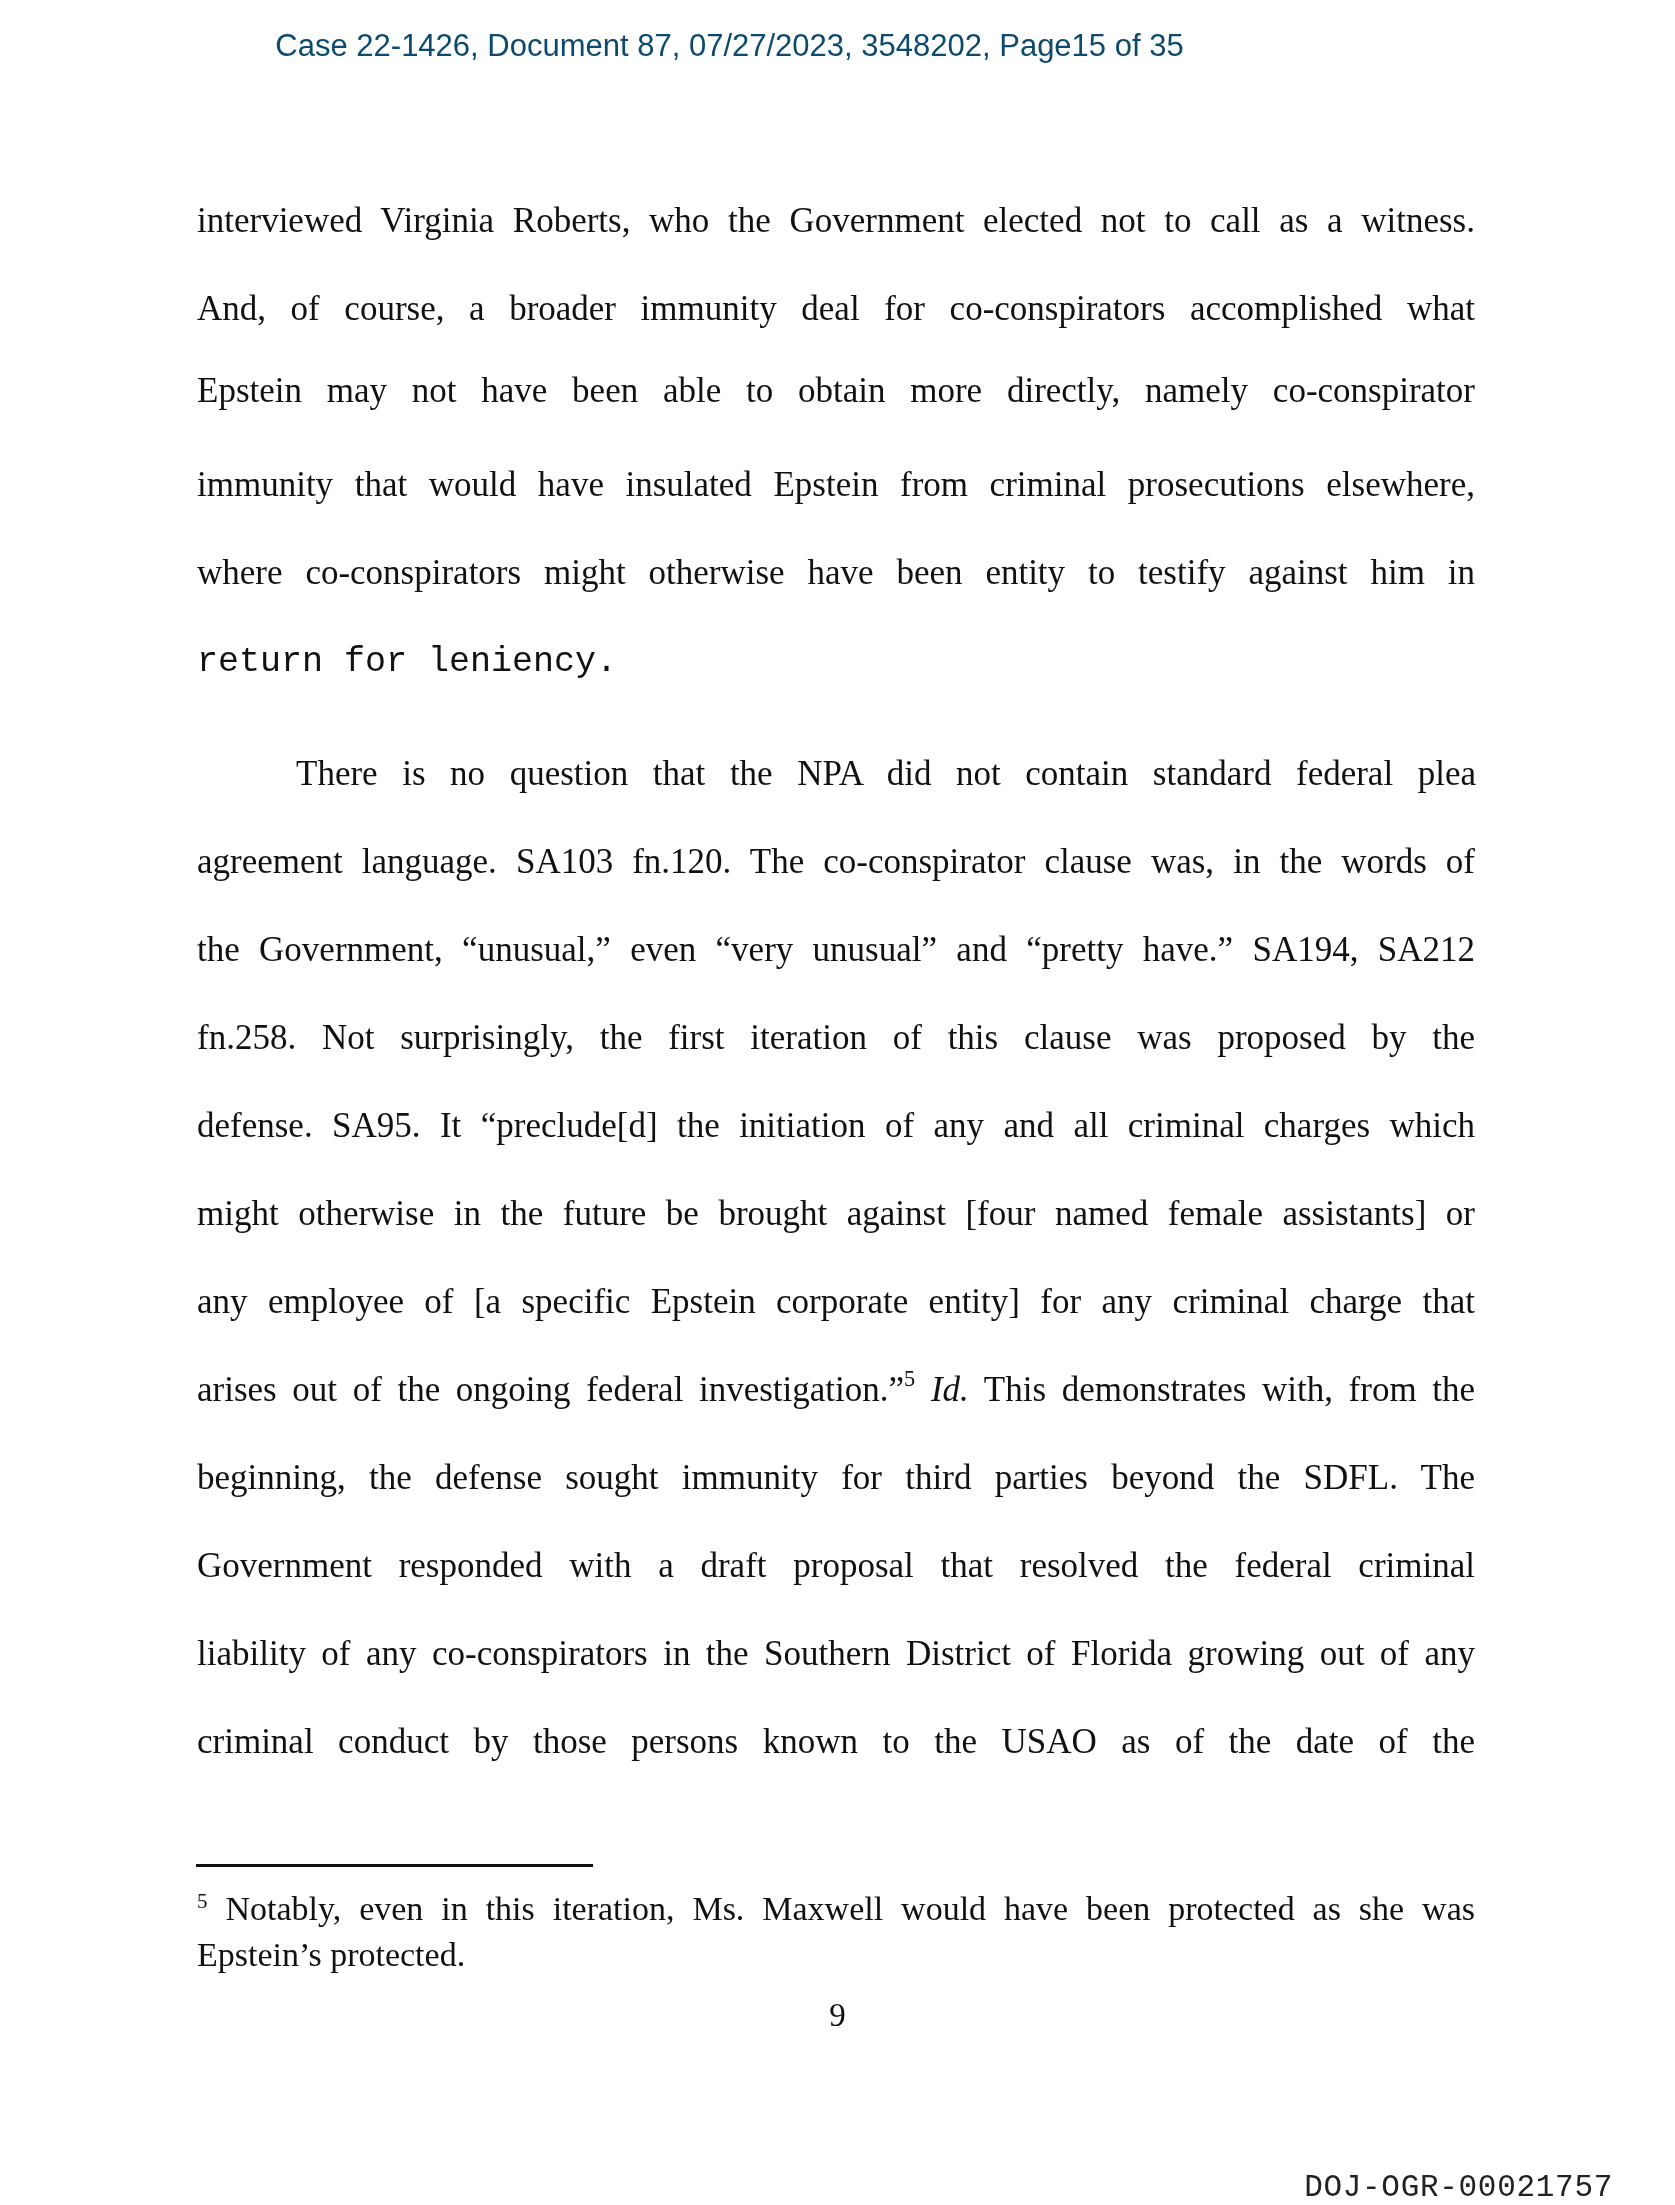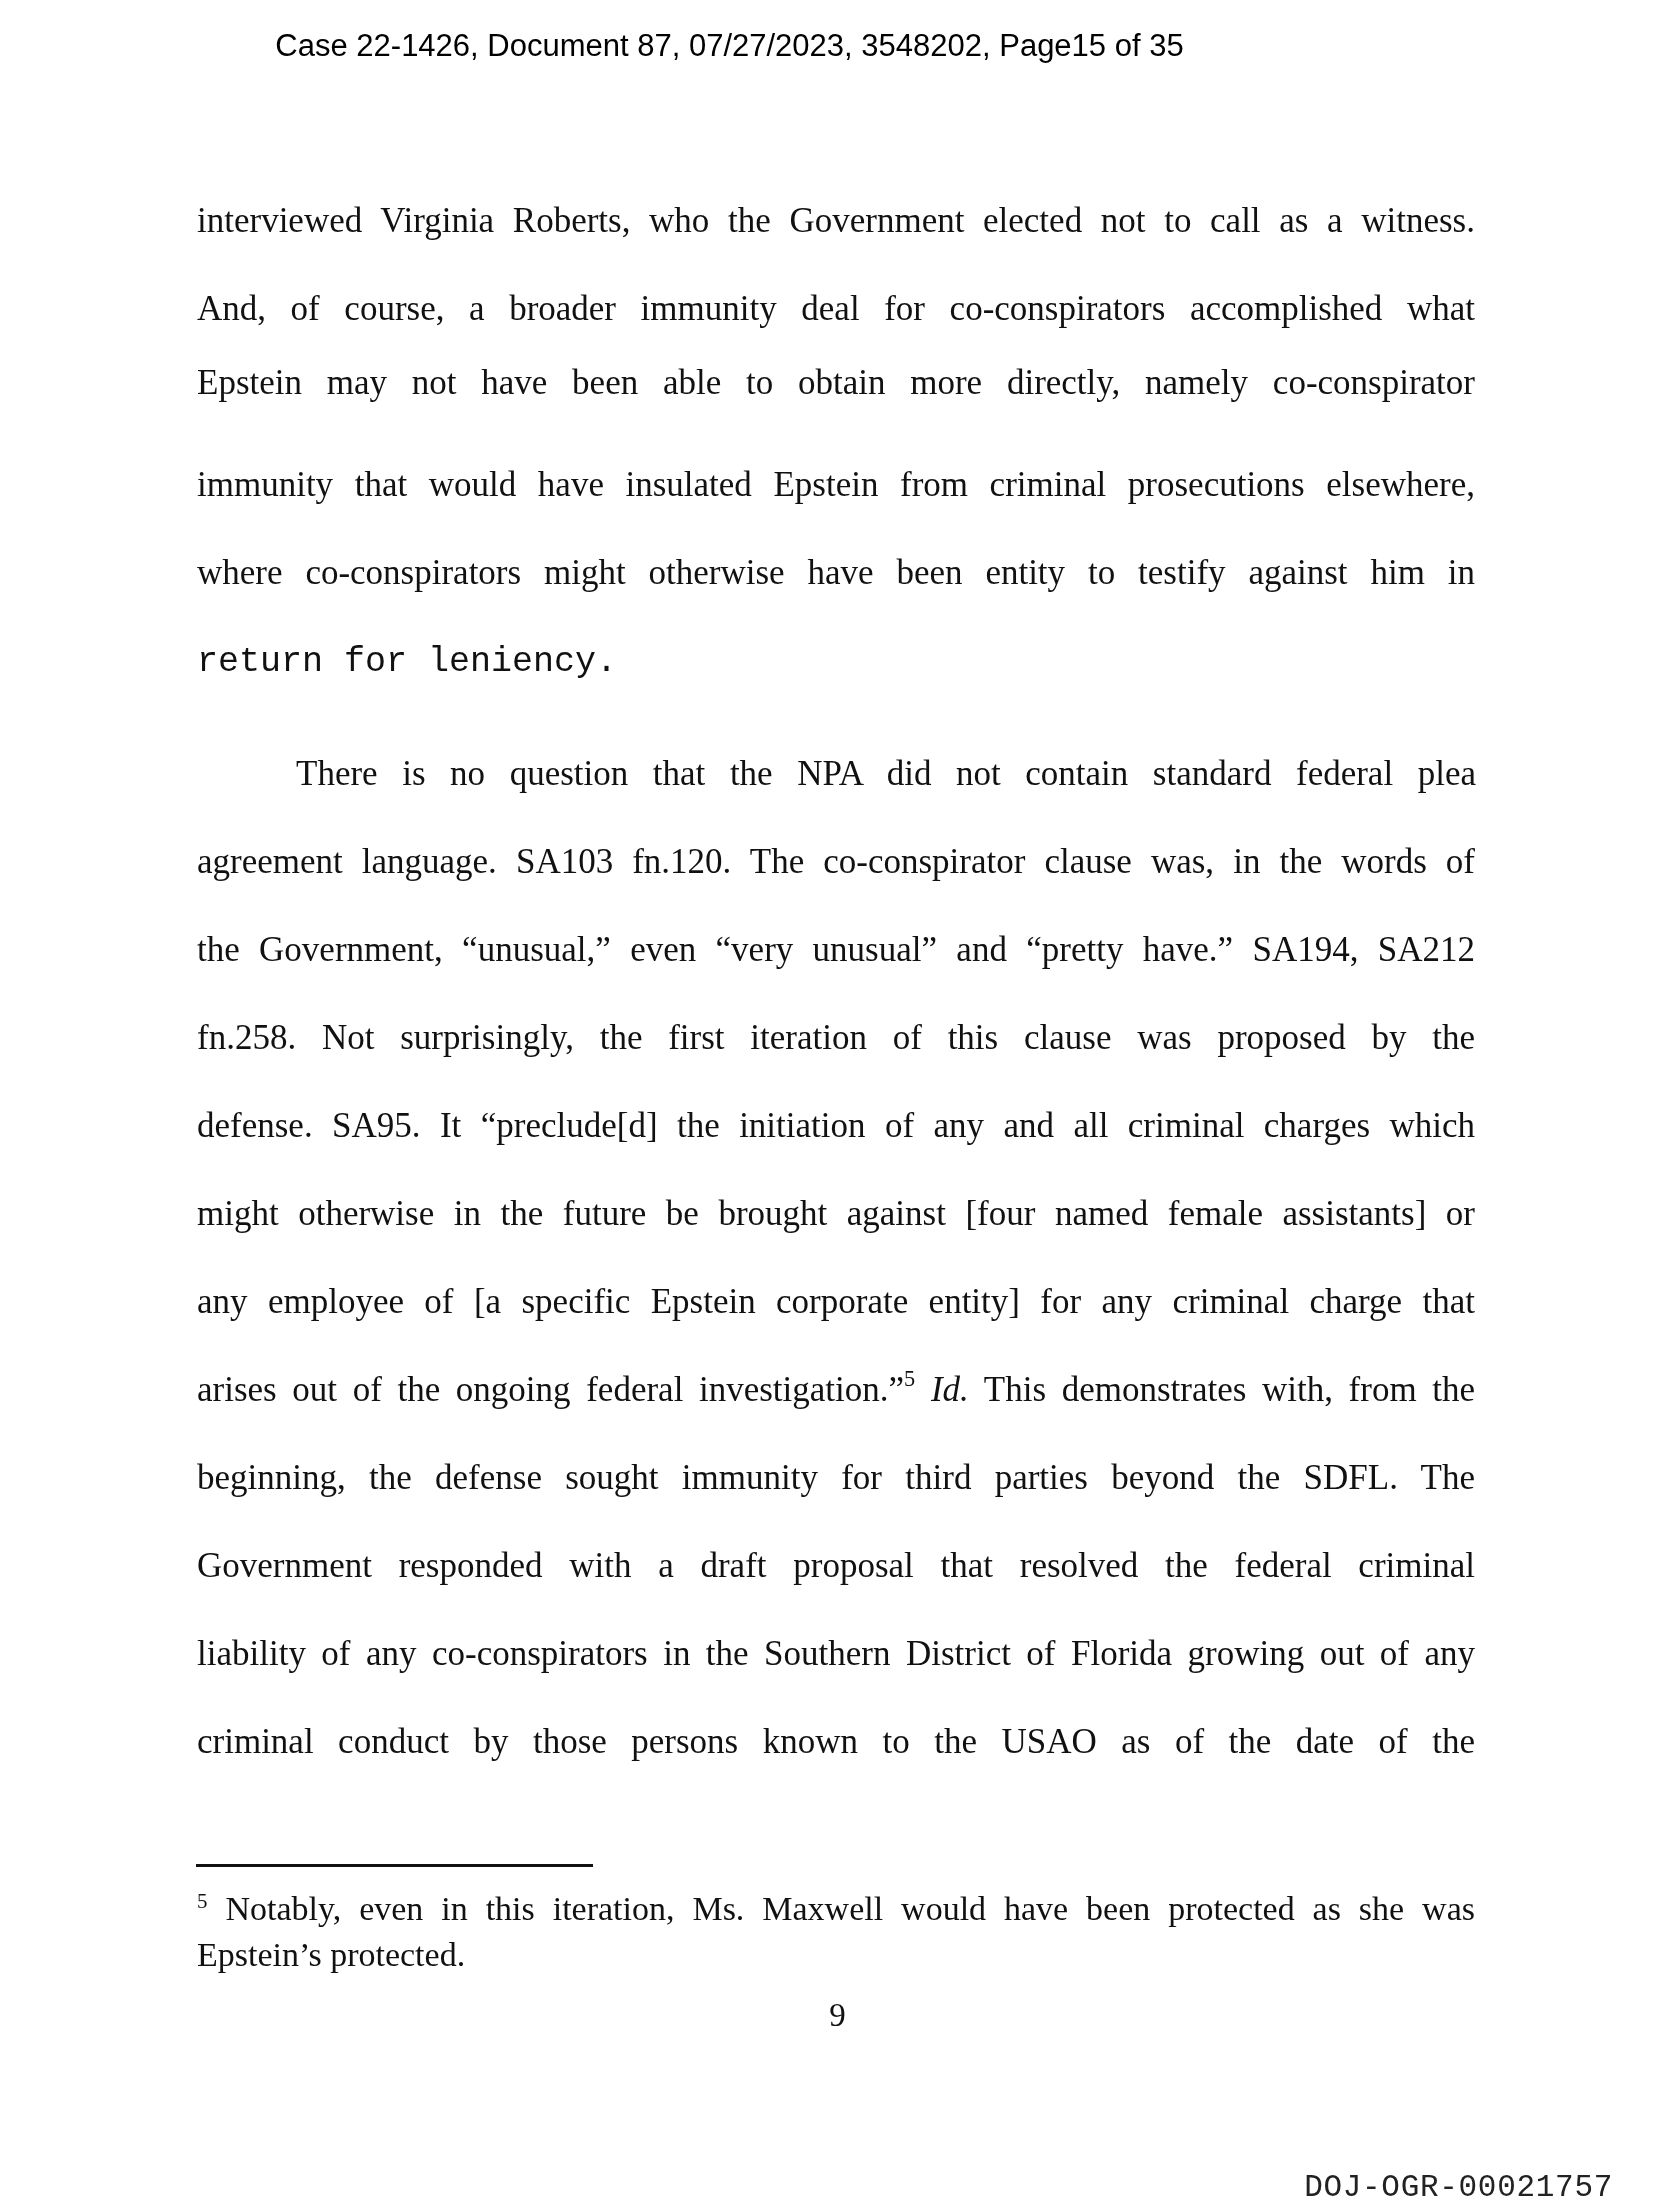--- a/index.html
+++ b/index.html
@@ -1,21 +1,21 @@
 <!DOCTYPE html>
 <html style="font-size:10.5px"><head>
 <meta charset="utf-8">
 <style>
   html, body { margin: 0; padding: 0; background: #ffffff; }
   body { width: 1675px; height: 2205px; position: relative; overflow: hidden; }
   .page { position: absolute; left: 0; top: 0; width: 1675px; height: 2205px; background: #fff; }
 
   .header {
     position: absolute; left: 0; top: 26px; width: 1459px; text-align: center;
-    font-family: "Liberation Sans", sans-serif; font-size: 31px; color: #000000;
+    font-family: "Liberation Sans", sans-serif; font-size: 31px; color: #0c4a6e;
     letter-spacing: 0px; line-height: 39px;
   }
 
   .body-text {
     position: absolute; left: 197px; width: 1278px;
     font-family: "Liberation Serif", serif; font-size: 35px; color: #111;
   }
   .line {
     position: absolute; left: 0; width: 1278px; height: 46px; line-height: 46px;
     white-space: nowrap; text-align: justify; text-align-last: justify;
@@ -48,21 +48,21 @@
 <body>
 
 <div class="page">
 
   <div class="header">Case 22-1426, Document 87, 07/27/2023, 3548202, Page15 of 35</div>
 
   <div class="body-text">
 
     <div class="line" style="top:198px">interviewed Virginia Roberts, who the Government elected not to call as a witness.</div>
     <div class="line" style="top:286px">And, of course, a broader immunity deal for co-conspirators accomplished what</div>
-    <div class="line" style="top:360px">Epstein may not have been able to obtain more directly, namely co-conspirator</div>
+    <div class="line" style="top:368px">Epstein may not have been able to obtain more directly, namely co-conspirator</div>
     <div class="line" style="top:462px">immunity that would have insulated Epstein from criminal prosecutions elsewhere,</div>
     <div class="line" style="top:550px">where co-conspirators might otherwise have been entity to testify against him in</div>
     <div class="line last" style="top:639px">return for leniency.</div>
 
     <div class="line indent" style="top:751px">There is no question that the NPA did not contain standard federal plea</div>
     <div class="line" style="top:839px">agreement language. SA103 fn.120. The co-conspirator clause was, in the words of</div>
     <div class="line" style="top:927px">the Government, “unusual,” even “very unusual” and “pretty have.” SA194, SA212</div>
     <div class="line" style="top:1015px">fn.258. Not surprisingly, the first iteration of this clause was proposed by the</div>
     <div class="line" style="top:1103px">defense.  SA95. It “preclude[d] the initiation of any and all criminal charges which</div>
     <div class="line" style="top:1191px">might otherwise in the future be brought against [four named female assistants] or</div>

